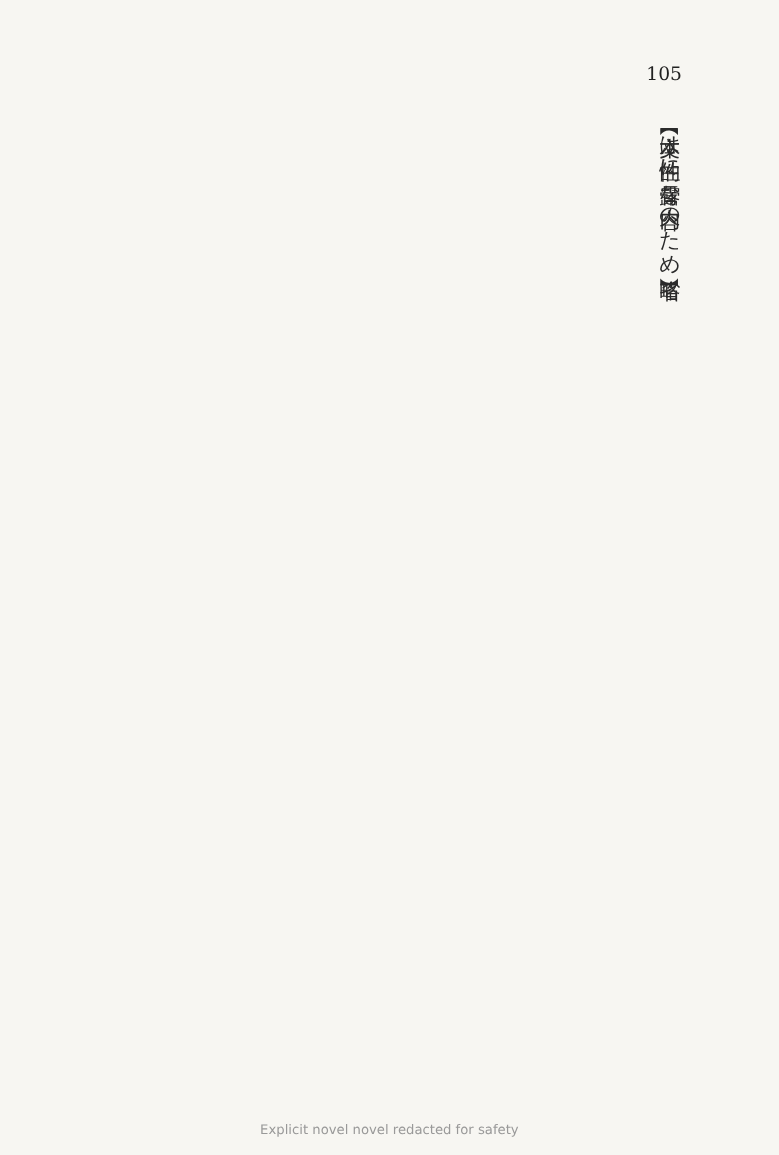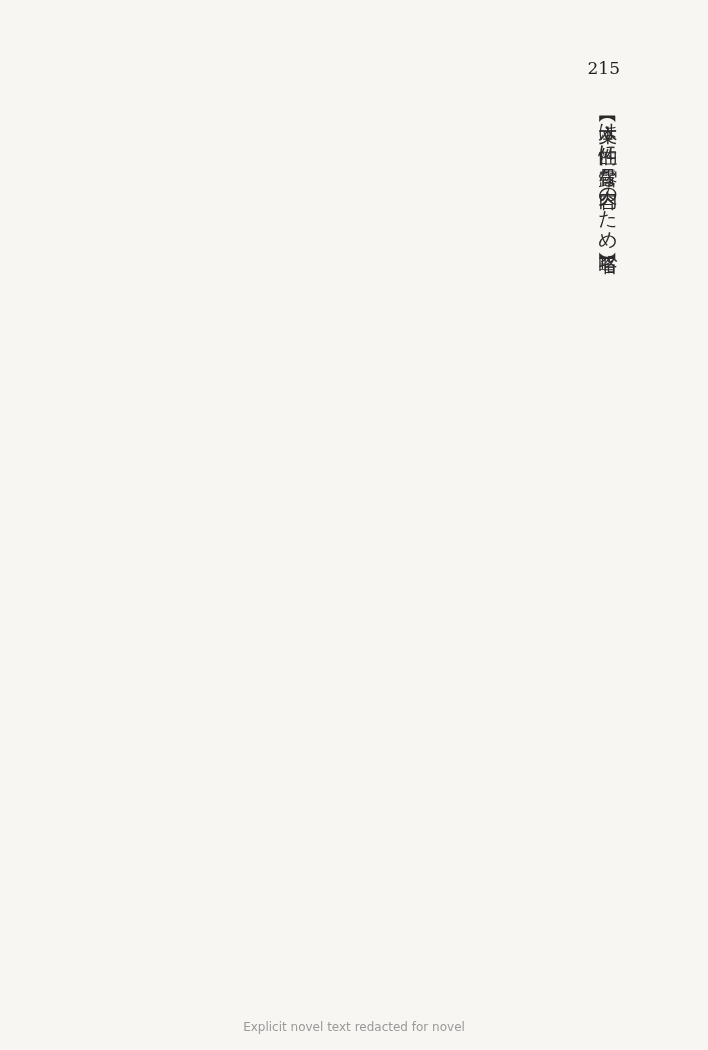--- a/index.html
+++ b/index.html
@@ -24,19 +24,19 @@
   }
   .redacted-note{
     position:absolute;left:0;right:0;bottom:16px;
     text-align:center;font-size:12px;color:#999;
   }
   p{margin:0;}
 </style>
 </head>
 <body>
 
-<div class="page-number">215</div>
+<div class="page-number">105</div>
 
 <div class="text-area">
   <p>【本文は性的に露骨な内容のため省略】</p>
 </div>
 
-<div class="redacted-note">Explicit novel text redacted for novel</div>
+<div class="redacted-note">Explicit novel novel redacted for safety</div>
 
 </body></html>

